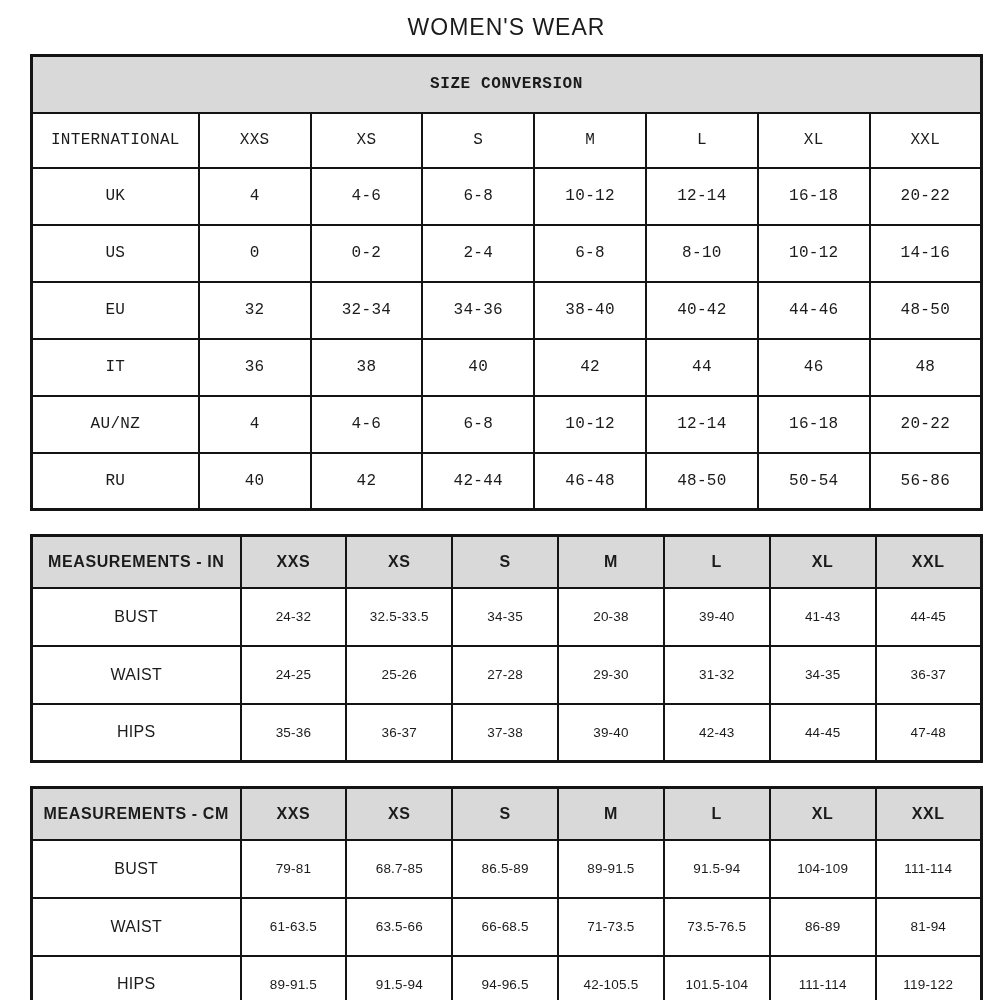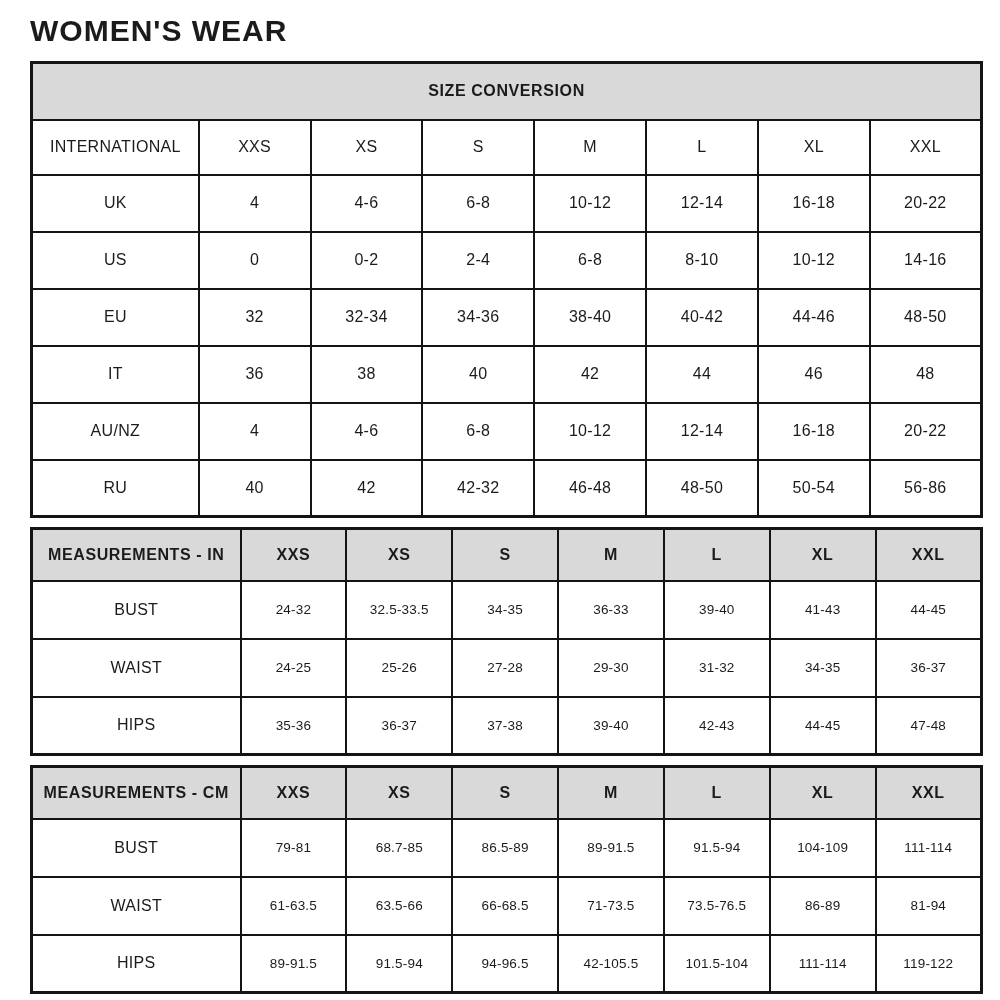--- a/index.html
+++ b/index.html
@@ -11,23 +11,23 @@
   * { margin: 0; padding: 0; box-sizing: border-box; }
   html, body {
     width: 1000px; height: 1000px;
     background: var(--background);
     color: var(--text);
     font-family: "Liberation Sans", sans-serif;
     overflow: hidden;
   }
   .page { padding: 14px 17px 0 30px; }
   .title {
-    text-align: left;
-    font-size: 30px;
-    font-weight: 700;
+    text-align: center;
+    font-size: 23px;
+    font-weight: 400;
     letter-spacing: 1px;
     margin-bottom: 13px;
   }
   table {
     border-collapse: collapse;
     table-layout: fixed;
     width: 953px;
     border: 3px solid var(--border);
   }
   td {
@@ -37,23 +37,23 @@
     font-size: 16px;
     padding: 2px;
     letter-spacing: 0.3px;
   }
   .banner {
     background: var(--header-bg);
     font-weight: 700;
     height: 52px;
     letter-spacing: 0.6px;
   }
-  .conv td { height: 57px; }
+  .conv td { height: 57px; font-family: Liberation Mono, monospace; }
   .conv .head td { height: 55px; }
-  .meas { margin-top: 9px; }
+  .meas { margin-top: 23px; }
   .meas td { height: 58px; }
   .meas .head td {
     background: var(--header-bg);
     font-weight: 700;
     height: 52px;
     letter-spacing: 0.6px;
   }
   .meas td[data-name="cell-value"] { font-size: 13.5px; letter-spacing: 0.2px; }
   col.lbl-conv { width: 17.6%; }
   col.lbl-meas { width: 22%; }
@@ -139,21 +139,21 @@
           <td data-name="cell-value">6-8</td>
           <td data-name="cell-value">10-12</td>
           <td data-name="cell-value">12-14</td>
           <td data-name="cell-value">16-18</td>
           <td data-name="cell-value">20-22</td>
         </tr>
         <tr data-name="table-row">
           <td class="rowlabel" data-name="row-label">RU</td>
           <td data-name="cell-value">40</td>
           <td data-name="cell-value">42</td>
-          <td data-name="cell-value">42-32</td>
+          <td data-name="cell-value">42-44</td>
           <td data-name="cell-value">46-48</td>
           <td data-name="cell-value">48-50</td>
           <td data-name="cell-value">50-54</td>
           <td data-name="cell-value">56-86</td>
         </tr>
       </tbody>
   </table>
 
   <table class="meas" data-name="measurements-in-table">
     <colgroup>
@@ -177,21 +177,21 @@
           <td data-name="size-header">XL</td>
           <td data-name="size-header">XXL</td>
         </tr>
     </tbody>
     <tbody>
         <tr data-name="table-row">
           <td class="rowlabel" data-name="row-label">BUST</td>
           <td data-name="cell-value">24-32</td>
           <td data-name="cell-value">32.5-33.5</td>
           <td data-name="cell-value">34-35</td>
-          <td data-name="cell-value">36-33</td>
+          <td data-name="cell-value">20-38</td>
           <td data-name="cell-value">39-40</td>
           <td data-name="cell-value">41-43</td>
           <td data-name="cell-value">44-45</td>
         </tr>
         <tr data-name="table-row">
           <td class="rowlabel" data-name="row-label">WAIST</td>
           <td data-name="cell-value">24-25</td>
           <td data-name="cell-value">25-26</td>
           <td data-name="cell-value">27-28</td>
           <td data-name="cell-value">29-30</td>

